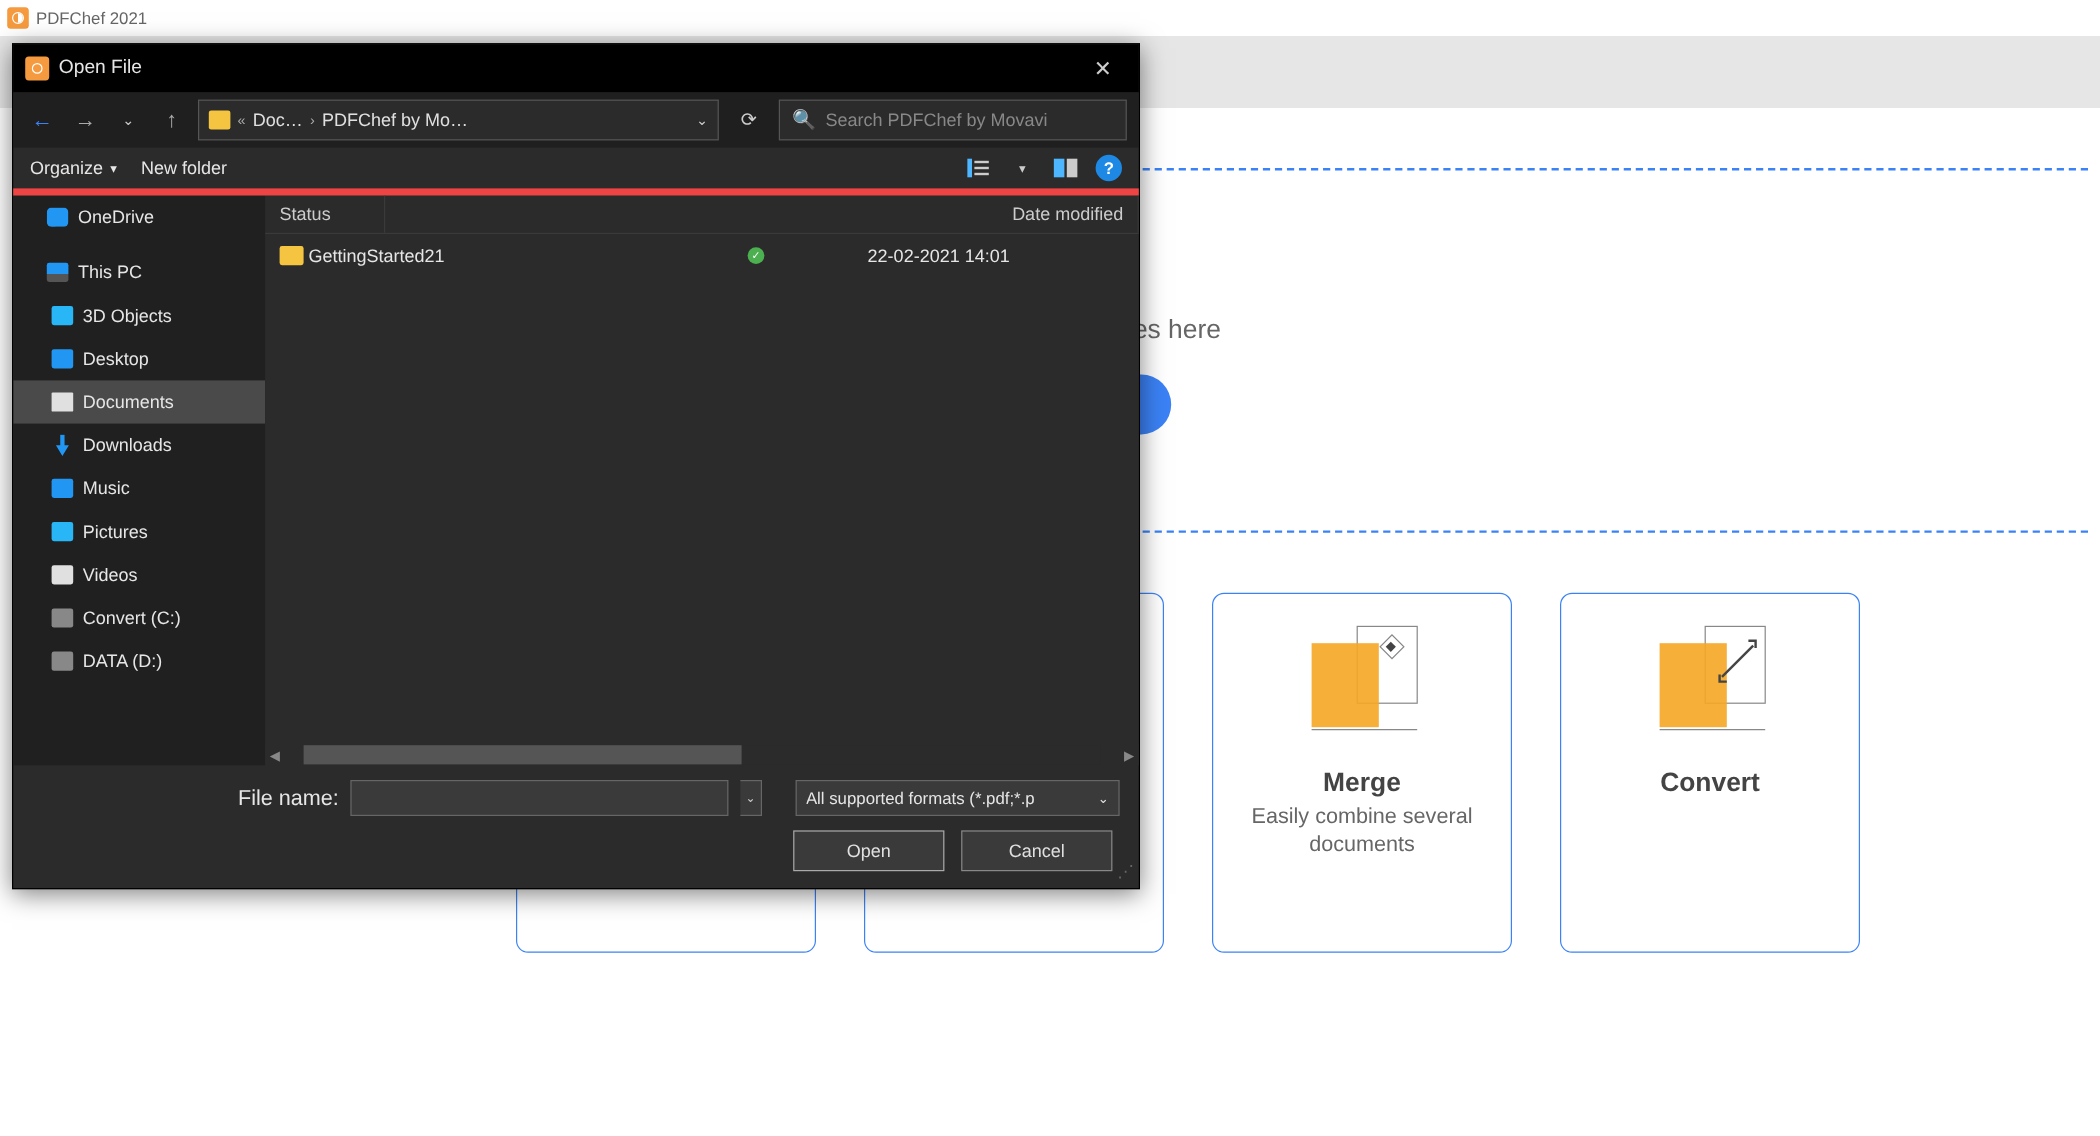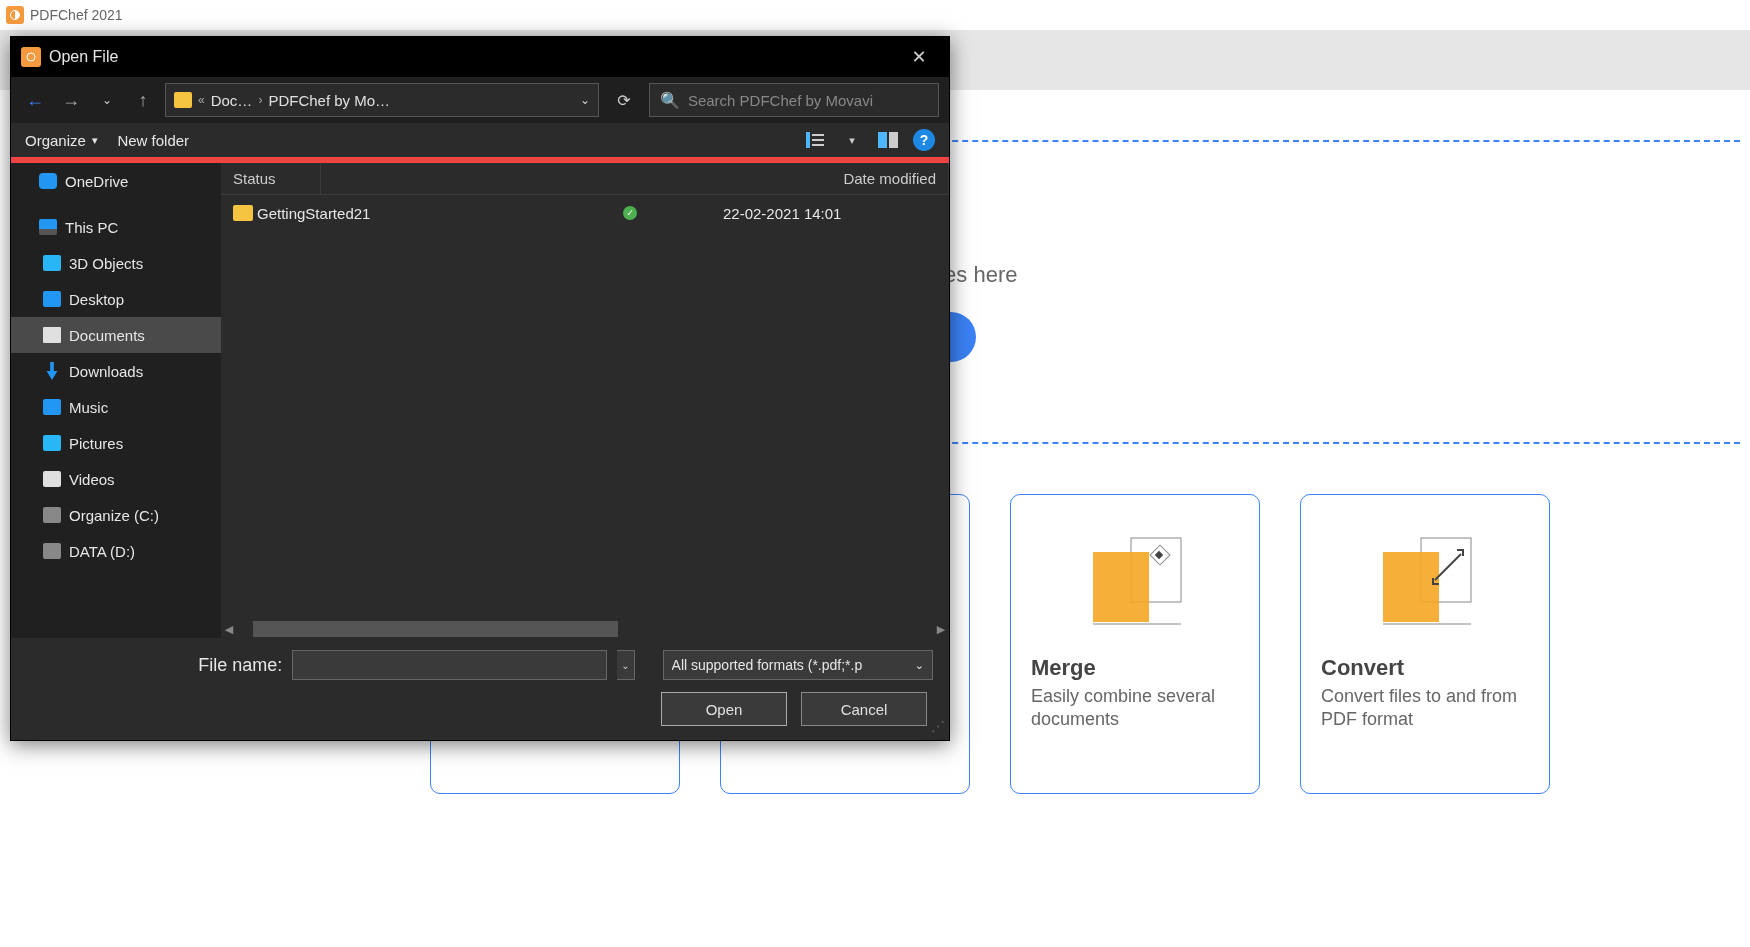--- a/index.html
+++ b/index.html
@@ -15,21 +15,21 @@
 
   .main-area { position: relative; padding-top: 50px; }
   .dashed-top { border-top: 2px dashed #3b82f6; margin: 0 10px 0 10px; }
   .dashed-mid { border-top: 2px dashed #3b82f6; margin: 0 10px; }
 
   .drop-area { text-align: center; padding: 120px 0 80px 0; }
   .drop-text { font-size: 22px; color: #666; margin-bottom: 24px; }
   .open-file-btn { background: #3b82f6; color: #fff; border: none; border-radius: 999px; padding: 14px 60px; font-size: 19px; cursor: pointer; }
 
   .cards { display: flex; gap: 40px; padding: 50px 0 0 430px; }
-  .card { width: 250px; height: 300px; border: 1.5px solid #3b82f6; border-radius: 10px; padding: 20px; }
+  .card { width: 250px; height: 300px; border: 1.5px solid #3b82f6; border-radius: 10px; padding: 4px; text-align: center; }
   .card .illus { height: 130px; display:flex; align-items:center; justify-content:center; }
   .card h3 { font-size: 22px; color: #444; font-weight: 700; margin-top: 10px; }
   .card p { font-size: 18px; color: #666; margin-top: 4px; line-height: 1.3; }
 
   
   .dialog {
     position: absolute; top: 36px; left: 10px;
     width: 940px; height: 705px;
     background: #2b2b2b; color: #e6e6e6;
     border: 1px solid #000;
@@ -182,21 +182,20 @@
         <svg width="120" height="100" viewBox="0 0 120 100">
             <rect x="56" y="8" width="50" height="64" fill="#fff" stroke="#888"></rect>
             <rect x="18" y="22" width="56" height="70" fill="#f5a623" opacity="0.9"></rect>
             <path d="M70 50 l26 -26" stroke="#444" stroke-width="2"></path>
             <path d="M92 20 l6 0 l0 6" fill="none" stroke="#444" stroke-width="2"></path>
             <path d="M74 54 l-6 0 l0 -6" fill="none" stroke="#444" stroke-width="2"></path>
             <line x1="18" y1="94" x2="106" y2="94" stroke="#888"></line>
           </svg>
       </div>
       <h3>Convert</h3>
-      <p>Convert files to and from PDF format</p>
     </div>
   </div>
 </div>
 
 <div class="dialog">
   <div class="dlg-titlebar">
     <div class="dlg-icon">
         <svg width="12" height="12" viewBox="0 0 24 24" fill="#fff">
           <circle cx="12" cy="12" r="8" stroke="#fff" stroke-width="2" fill="none"></circle>
         </svg>
@@ -286,21 +285,21 @@
       <div class="tree-item l1">
           <div class="t-icon t-pic"></div>
           <span>Pictures</span>
         </div>
       <div class="tree-item l1">
           <div class="t-icon t-vid"></div>
           <span>Videos</span>
         </div>
       <div class="tree-item l1">
           <div class="t-icon t-drive"></div>
-          <span>Organize (C:)</span>
+          <span>Convert (C:)</span>
         </div>
       <div class="tree-item l1">
           <div class="t-icon t-drive"></div>
           <span>DATA (D:)</span>
         </div>
     </div>
 
     <div class="files">
       <div class="fh">
         <div class="col-status">

